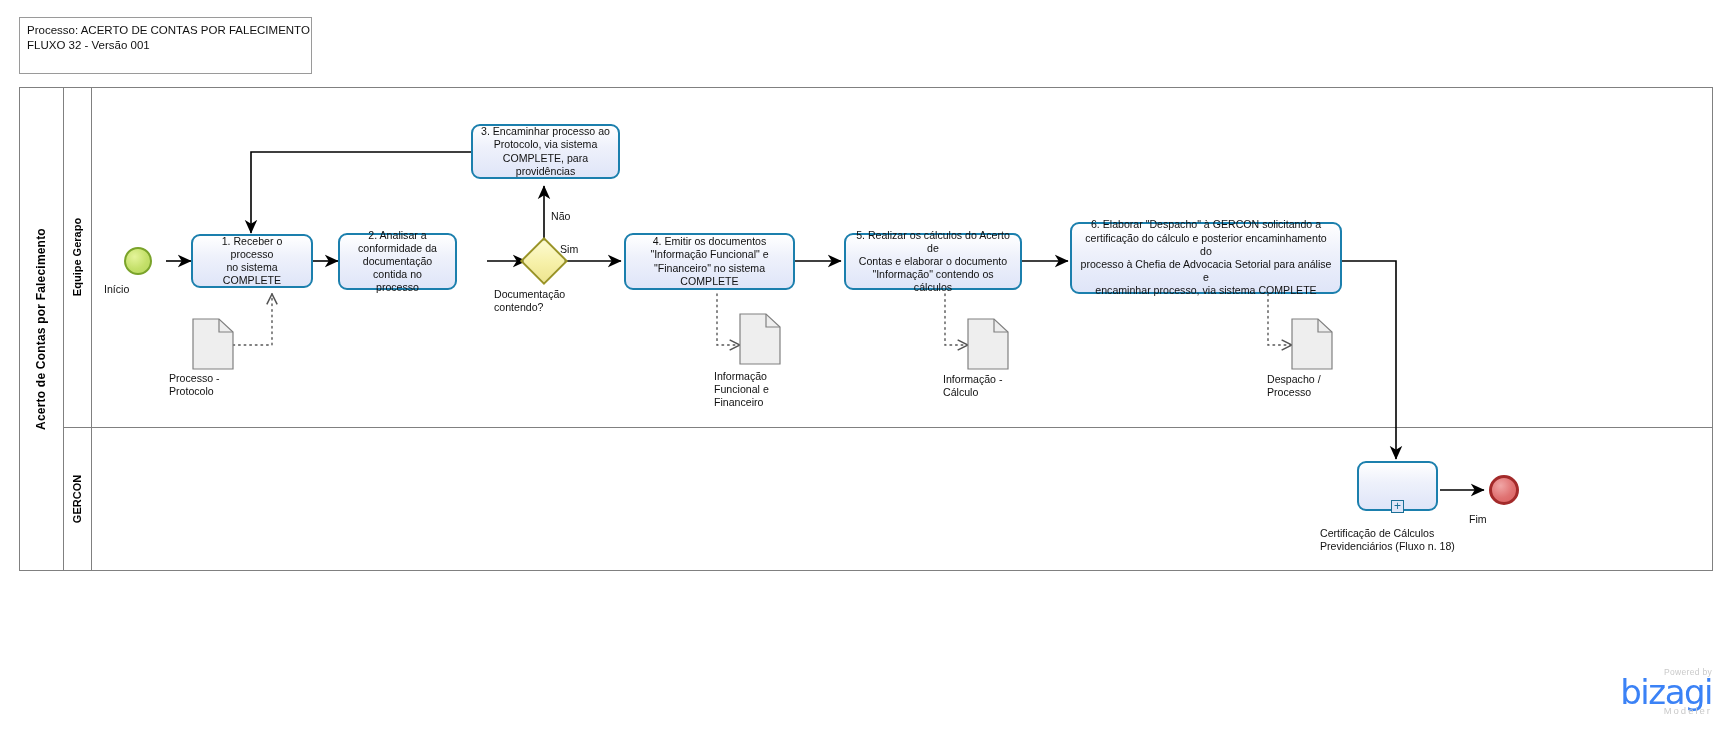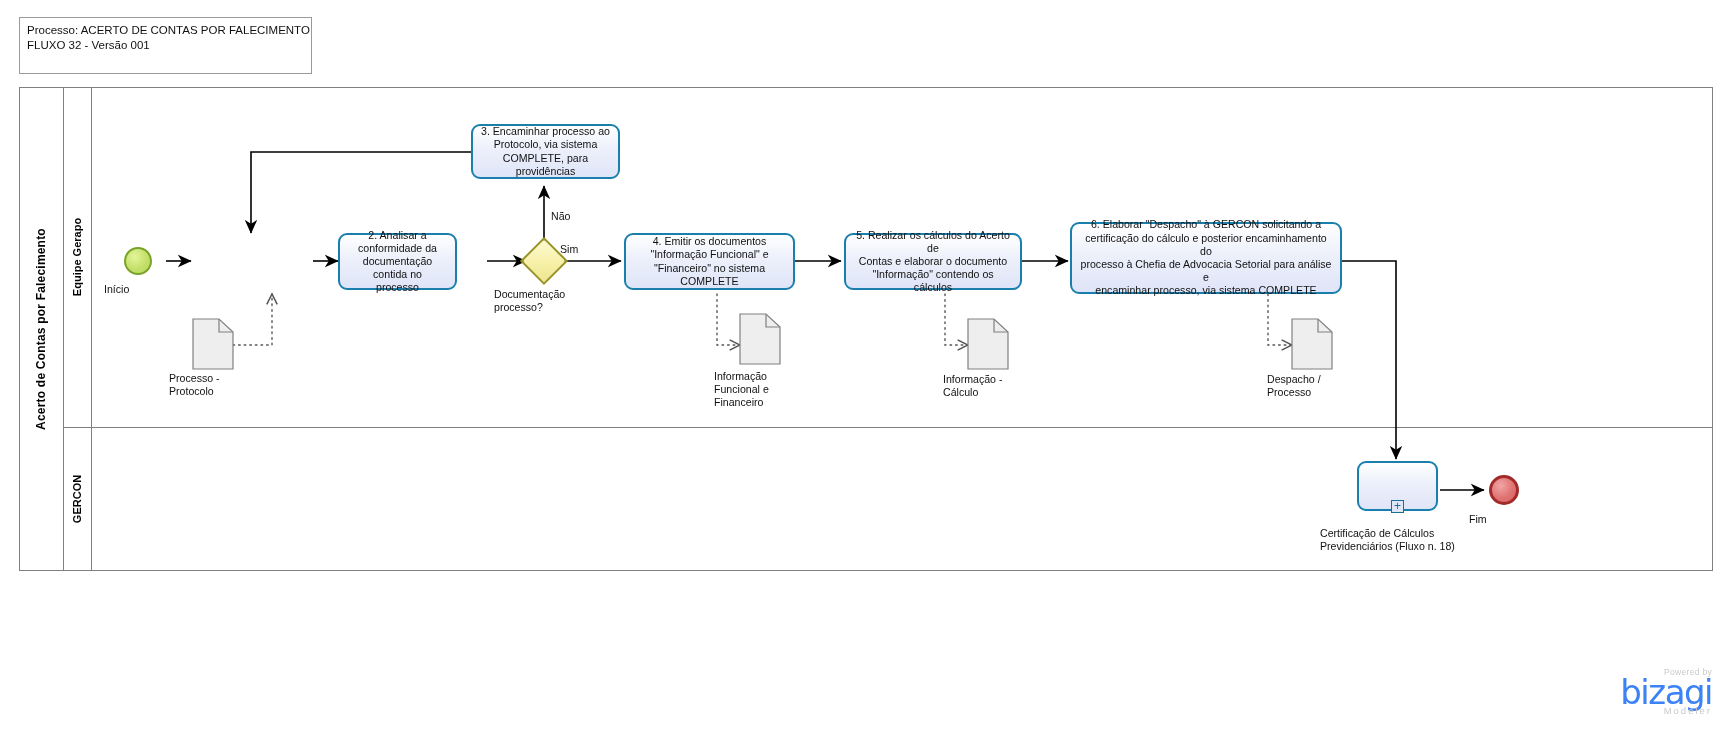--- a/index.html
+++ b/index.html
@@ -132,20 +132,24 @@
 
     <path d="M233,345 L272,345 L272,294" stroke="#555" stroke-width="1.4" fill="none" stroke-dasharray="1.6,4" stroke-linecap="round" marker-end="url(#ahopen)"></path>
     <path d="M717,294 L717,345 L740,345" stroke="#555" stroke-width="1.4" fill="none" stroke-dasharray="1.6,4" stroke-linecap="round" marker-end="url(#ahopen)"></path>
     <path d="M945,294 L945,345 L968,345" stroke="#555" stroke-width="1.4" fill="none" stroke-dasharray="1.6,4" stroke-linecap="round" marker-end="url(#ahopen)"></path>
     <path d="M1268,294 L1268,345 L1292,345" stroke="#555" stroke-width="1.4" fill="none" stroke-dasharray="1.6,4" stroke-linecap="round" marker-end="url(#ahopen)"></path>
   </svg>
 
   <div class="ev ev-start" style="left:124px;top:247px;"></div>
   <div class="lbl" style="left:104px;top:283px;width:70px;">Início</div>
 
+  <div class="task" style="left:191px;top:234px;width:122px;height:54px;">
+    <div class="tl" style="white-space:pre-line;">1. Receber o processo
+no sistema COMPLETE</div>
+  </div>
 
   <div class="task" style="left:338px;top:233px;width:119px;height:57px;">
     <div class="tl" style="white-space:pre-line;">2. Analisar a conformidade da
 documentação contida no
 processo</div>
   </div>
 
   <div class="task" style="left:471px;top:124px;width:149px;height:55px;">
     <div class="tl" style="white-space:pre-line;">3. Encaminhar processo ao
 Protocolo, via sistema
@@ -166,21 +170,21 @@
 
   <div class="task" style="left:1070px;top:222px;width:272px;height:72px;">
     <div class="tl" style="white-space:pre-line;">6. Elaborar "Despacho" à GERCON solicitando a
 certificação do cálculo e posterior encaminhamento do
 processo à Chefia de Advocacia Setorial para análise e
 encaminhar processo, via sistema COMPLETE</div>
   </div>
 
   <div class="gw" style="left:527px;top:244px;"></div>
   <div class="lbl" style="left:494px;top:288px;width:100px;">Documentação
-processo?</div>
+contendo?</div>
   <div class="lbl-sm" style="left:551px;top:210px;">Não</div>
   <div class="lbl-sm" style="left:544px;top:243px;margin-left:16px;">Sim</div>
 
   <div class="doc" style="left:192px;top:318px;">
     <svg width="42" height="52" viewBox="0 0 42 52">
       <path d="M1,1 H27 L41,14 V51 H1 Z" fill="#eeeeee" stroke="#808080" stroke-width="1.2"></path>
       <path d="M27,1 V14 H41" fill="none" stroke="#808080" stroke-width="1.2"></path>
     </svg>
   </div>
   <div class="lbl" style="left:169px;top:372px;width:90px;">Processo -

